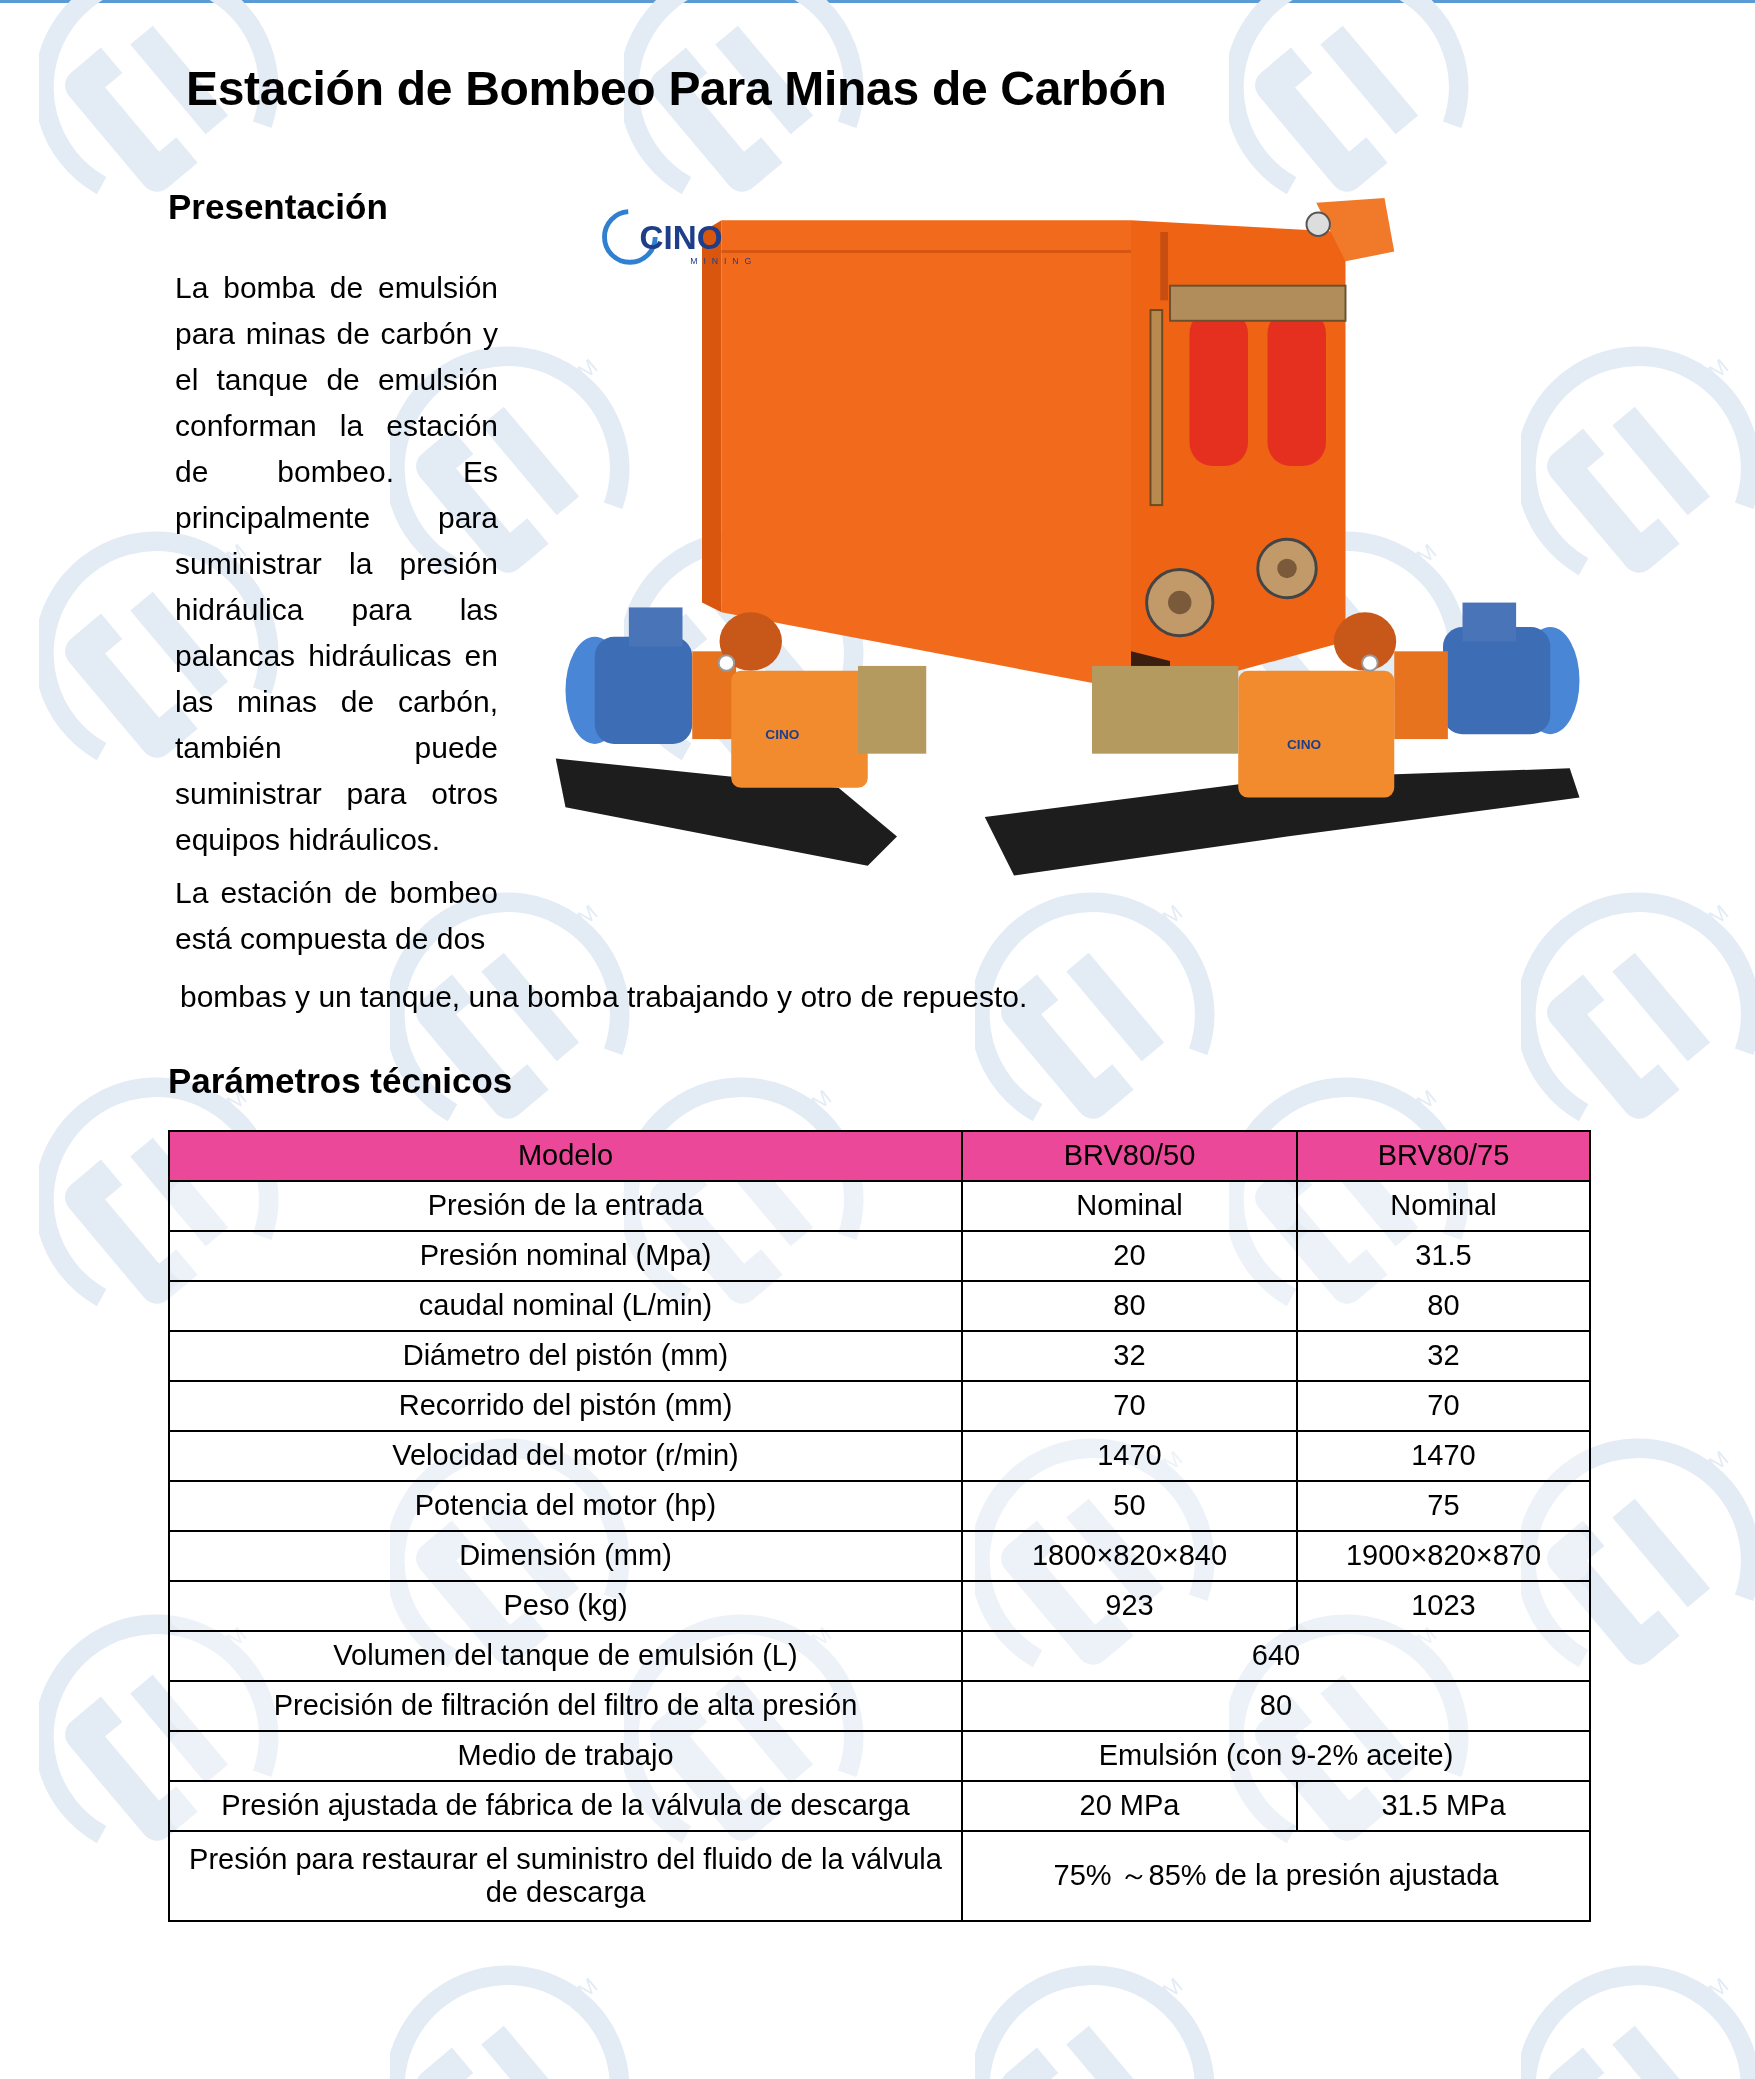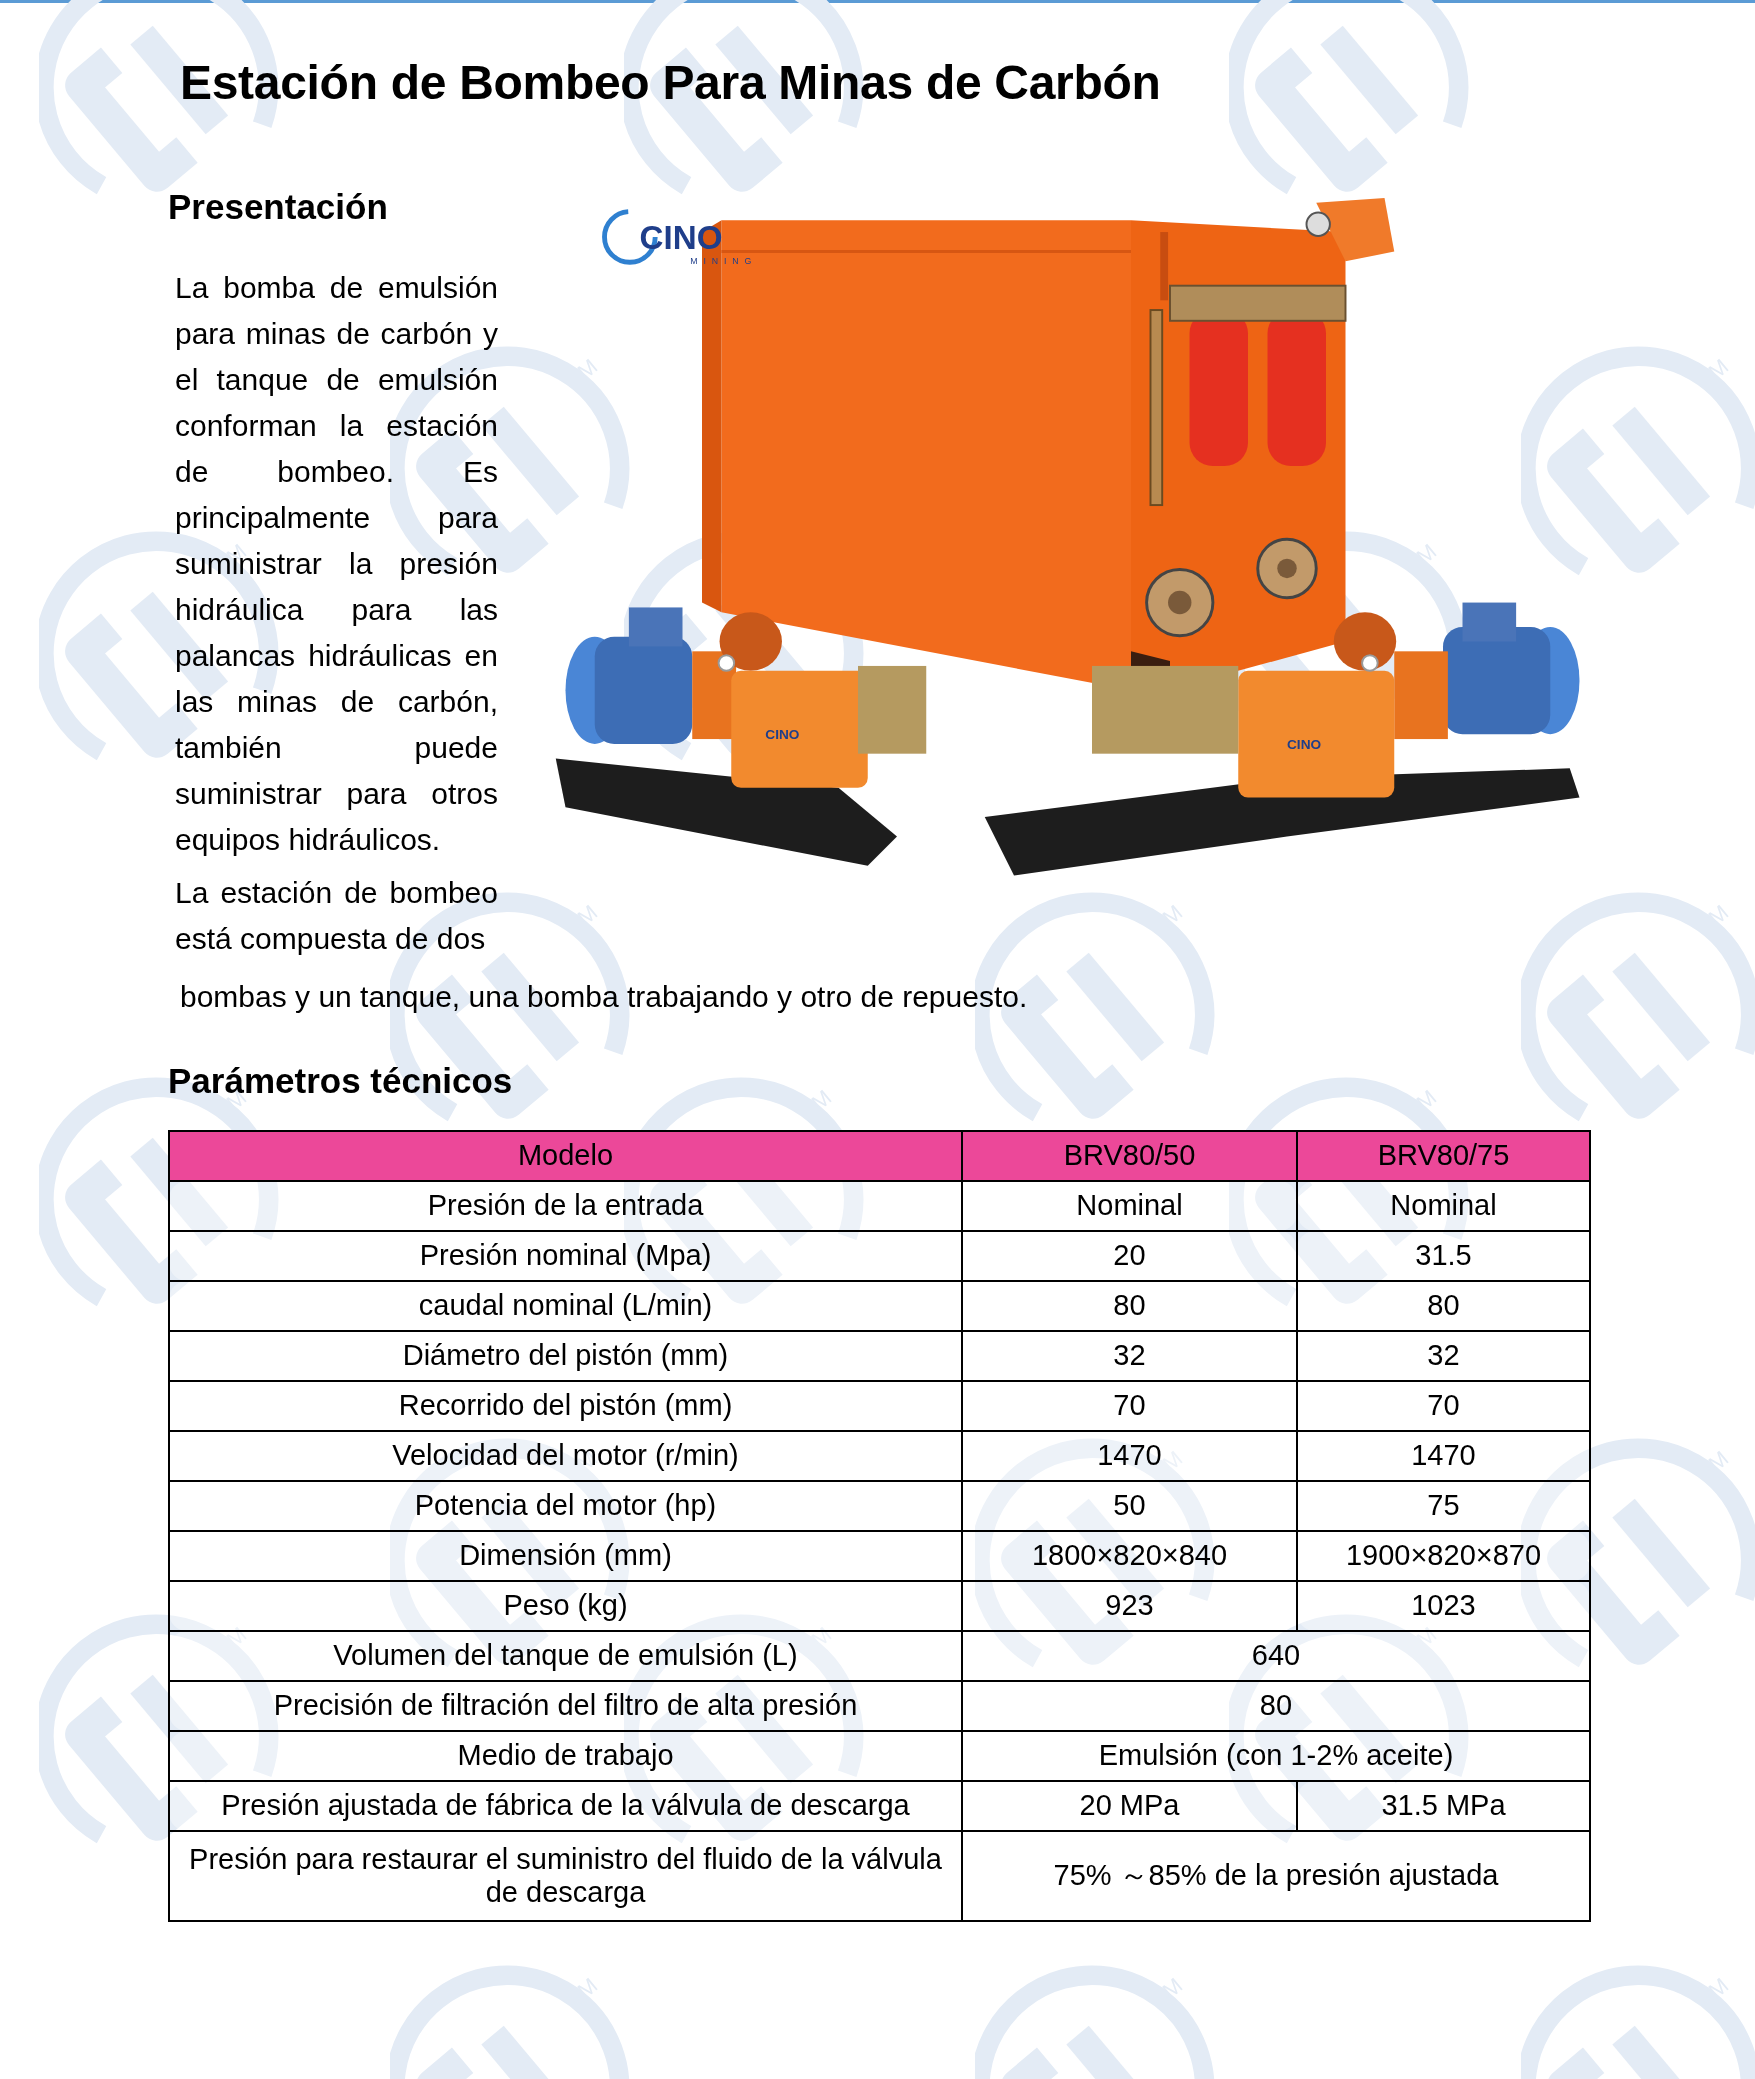--- a/index.html
+++ b/index.html
@@ -9,21 +9,21 @@
     font-family: "Liberation Sans", "DejaVu Sans", sans-serif;
     color: #000;
   }
   .top-rule { position: absolute; left: 0; top: 0; width: 1755px; height: 2.9px; background: #5b9bd5; }
 
   
   .wm { position: absolute; width: 293px; height: 293px; pointer-events: none; }
   .wm svg { width: 100%; height: 100%; }
 
   .title {
-    position: absolute; left: 168px; top: 43px; margin: 12px;
+    position: absolute; left: 168px; top: 43px; margin: 18px;
     font-size: 48px; font-weight: bold; letter-spacing: -0.3px; white-space: nowrap;
   }
   .h2 { position: absolute; margin: 0; font-size: 35px; font-weight: bold; white-space: nowrap; }
   .h2.pres { left: 168px; top: 187px; }
   .h2.params { left: 168px; top: 1061px; }
 
   .intro {
     position: absolute; left: 168px; top: 258px; width: 926px;
     font-size: 30px; line-height: 46px;
   }
@@ -383,21 +383,21 @@
       <tr>
       <td>Volumen del tanque de emulsión (L)</td>
       <td colspan="2">640</td>
     </tr>
       <tr>
       <td>Precisión de filtración del filtro de alta presión</td>
       <td colspan="2">80</td>
     </tr>
       <tr>
       <td>Medio de trabajo</td>
-      <td colspan="2">Emulsión (con 1-2% aceite)</td>
+      <td colspan="2">Emulsión (con 9-2% aceite)</td>
     </tr>
       <tr>
       <td>Presión ajustada de fábrica de la válvula de descarga</td>
       <td>20 MPa</td>
       <td>31.5 MPa</td>
     </tr>
       <tr class="tall">
       <td>Presión para restaurar el suministro del fluido de la válvula de descarga</td>
       <td colspan="2">75% ～85% de la presión ajustada</td>
     </tr>

